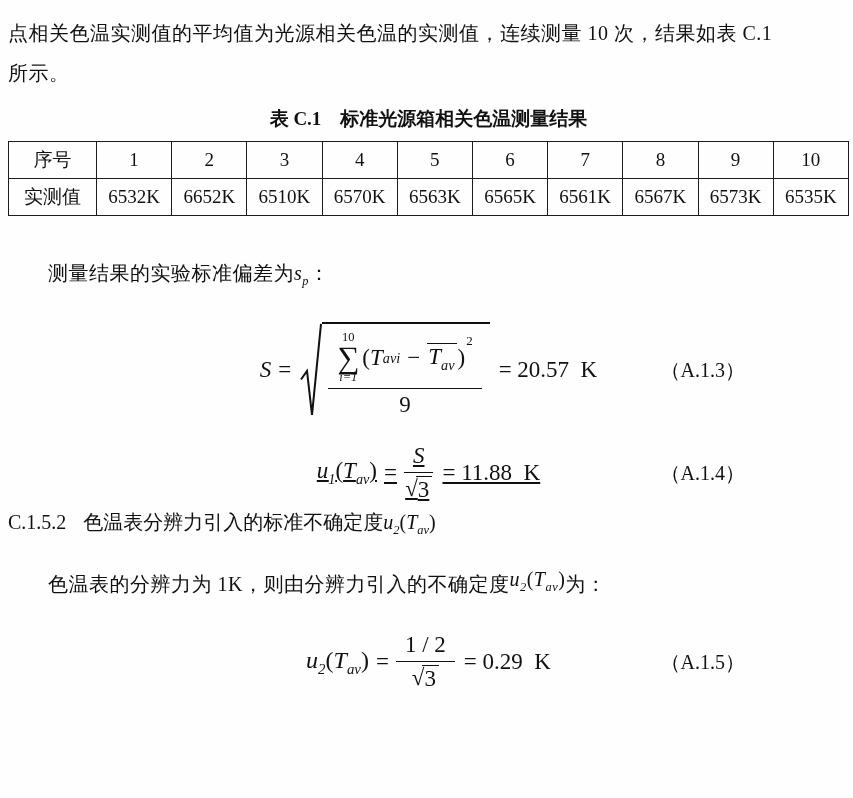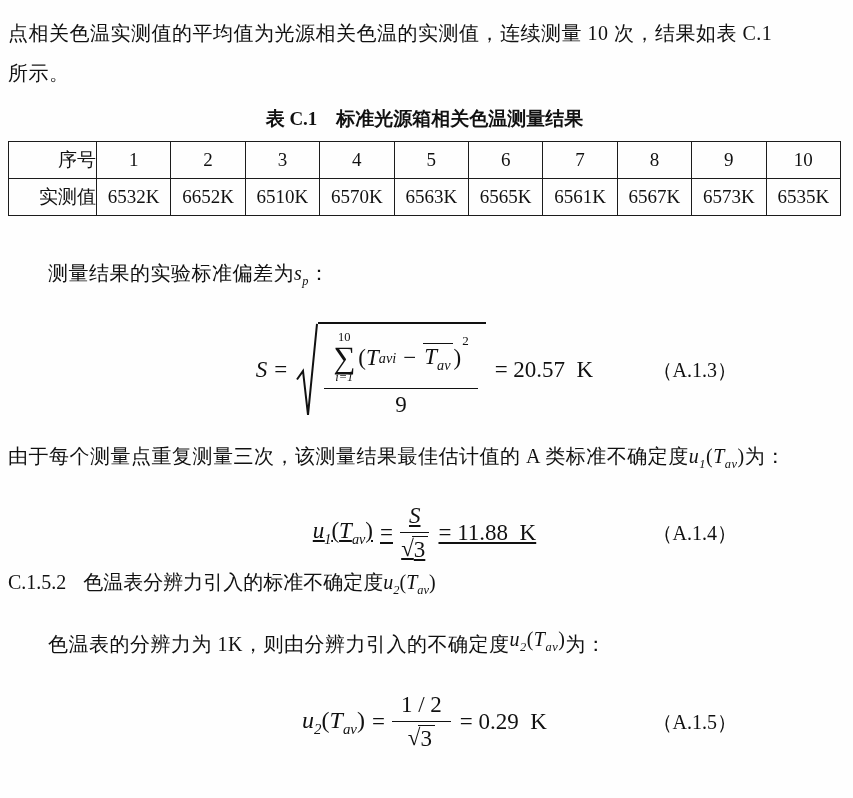--- a/index.html
+++ b/index.html
@@ -3,21 +3,21 @@
 <meta charset="utf-8">
 <style>
   * { margin: 0; padding: 0; box-sizing: border-box; }
   html, body { background: #ffffff; }
   body {
     width: 853px; height: 798px;
     font-family: "Liberation Serif", "DejaVu Serif", serif;
     color: #111111;
     overflow: hidden;
   }
-  .page { width: 853px; height: 798px; padding: 13px 12px 0 8px; background: #fefefe; }
+  .page { width: 853px; height: 798px; padding: 13px 4px 0 8px; background: #fefefe; }
 
   
   .pline { font-size: 20px; line-height: 40px; letter-spacing: 0.5px; }
   .indent { text-indent: 2em; }
 
   
   .tbl-caption {
     text-align: center;
     font-family: Liberation Serif, serif;
     font-weight: bold;
@@ -29,21 +29,21 @@
 
   
   table.meas { width: 100%; border-collapse: collapse; table-layout: fixed; }
   table.meas td {
     border: 1.6px solid #1c1c1c;
     text-align: center;
     height: 37px;
     font-size: 19px;
     overflow: hidden;
   }
-  table.meas td.rowhead { width: 88px; text-align: right; }
+  table.meas td.rowhead { width: 88px; }
 
   
   .imath { font-size: 20px; white-space: nowrap; }
   .imath i, .math i { font-family: "Liberation Serif", "DejaVu Serif", serif; }
   .imath sub, .math sub { font-style: italic; font-size: 0.62em; }
   .raised { position: relative; top: -5px; }
 
   
   .formula-row {
     position: relative;
@@ -170,23 +170,20 @@
             </span>
             <span class="den">9</span>
           </span>
         </span>
       </span>
       <span class="res">= 20.57  K</span>
     </span>
     <span class="formula-label">（A.1.3）</span>
   </div>
 
-  <div class="pline u1-line">
-    <span>由于每个测量点重复测量三次，该测量结果最佳估计值的 A 类标准不确定度</span><span class="imath"><i>u</i><sub>1</sub><span>(</span><i>T</i><sub>av</sub><span>)</span></span><span>为：</span>
-  </div>
 
   <div class="formula-row f-a14">
     <span class="math">
       <span class="imath" style="font-size:23px"><i>u</i><sub>1</sub><span>(</span><i>T</i><sub>av</sub><span>)</span></span>
       <span class="eq">=</span>
       <span class="frac">
         <span class="num">
             <i>S</i>
           </span>
         <span class="den">

